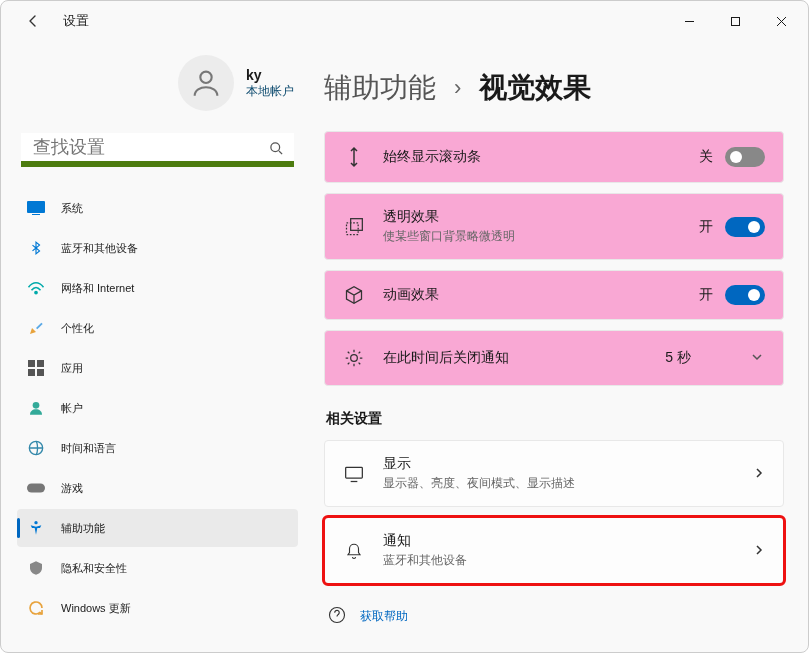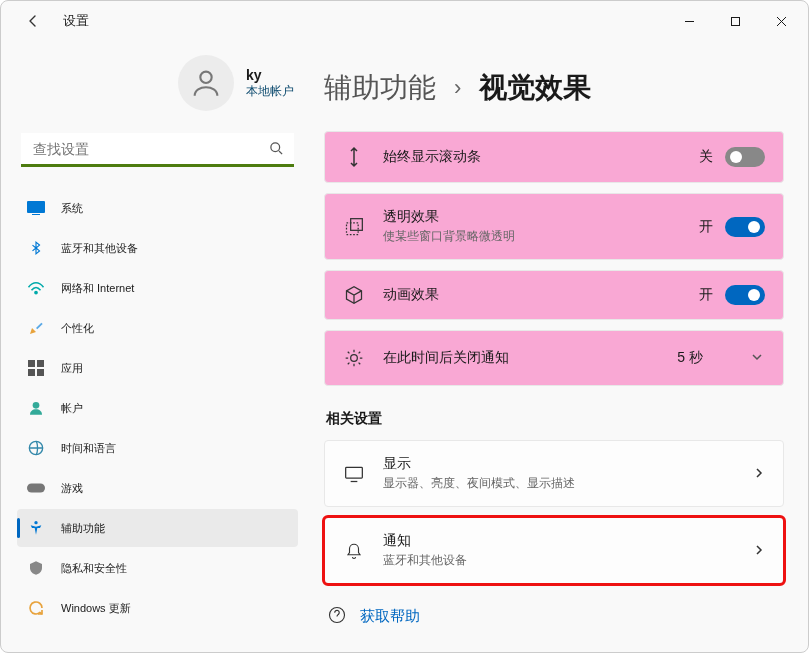--- a/index.html
+++ b/index.html
@@ -63,24 +63,24 @@
   .profile-sub { font-size:12px; color:#0c4a6e; }
 
   .search {
     position:relative;
     margin: 0 4px 14px 4px;
   }
   .search input {
     width:100%;
     height:34px;
     border:none;
-    border-bottom:3px solid #4d7c0f;
+    border-bottom:6px solid #4d7c0f;
     background:#fff;
     padding:0 34px 0 12px;
-    font-size:14px;
+    font-size:18px;
     outline:none;
   }
   .search .search-icon {
     position:absolute; right:10px; top:50%; transform:translateY(-50%);
     color:#555;
   }
 
   .nav { display:flex; flex-direction:column; gap:2px; margin-top:4px;}
   .nav-item {
     display:flex; align-items:center; gap:16px;
@@ -136,21 +136,21 @@
   }
   .toggle.off { background:#888; }
   .toggle.on { background:#0067c0; }
   .toggle::after {
     content:""; position:absolute; width:12px; height:12px; border-radius:50%;
     background:#fff; top:4px;
   }
   .toggle.off::after { left:5px; }
   .toggle.on::after { right:5px; }
   .select {
-    display:flex; align-items:center; gap:48px;
+    display:flex; align-items:center; gap:60px;
     padding:4px 2px;
     cursor:pointer;
   }
   .chevron { color:#555; }
 
   .section-title {
     font-size:14px; font-weight:600; margin:24px 0 12px 2px;
   }
 
   .link-card {
@@ -164,21 +164,21 @@
     cursor:pointer;
   }
   .link-card.highlight {
     outline:3px solid #e11;
     outline-offset:-1px;
   }
 
   .help-row {
     display:flex; align-items:center; gap:14px;
     padding: 12px 4px 0 4px;
-    color:#0067c0; font-size:15px;
+    color:#0067c0; font-size:12px;
   }
   .help-row .icon { color:#333; }
 </style>
 </head>
 <body>
 
 <div class="window">
   <div class="titlebar">
     <div class="back-btn">
       <svg width="16" height="16" viewBox="0 0 16 16" fill="none">

